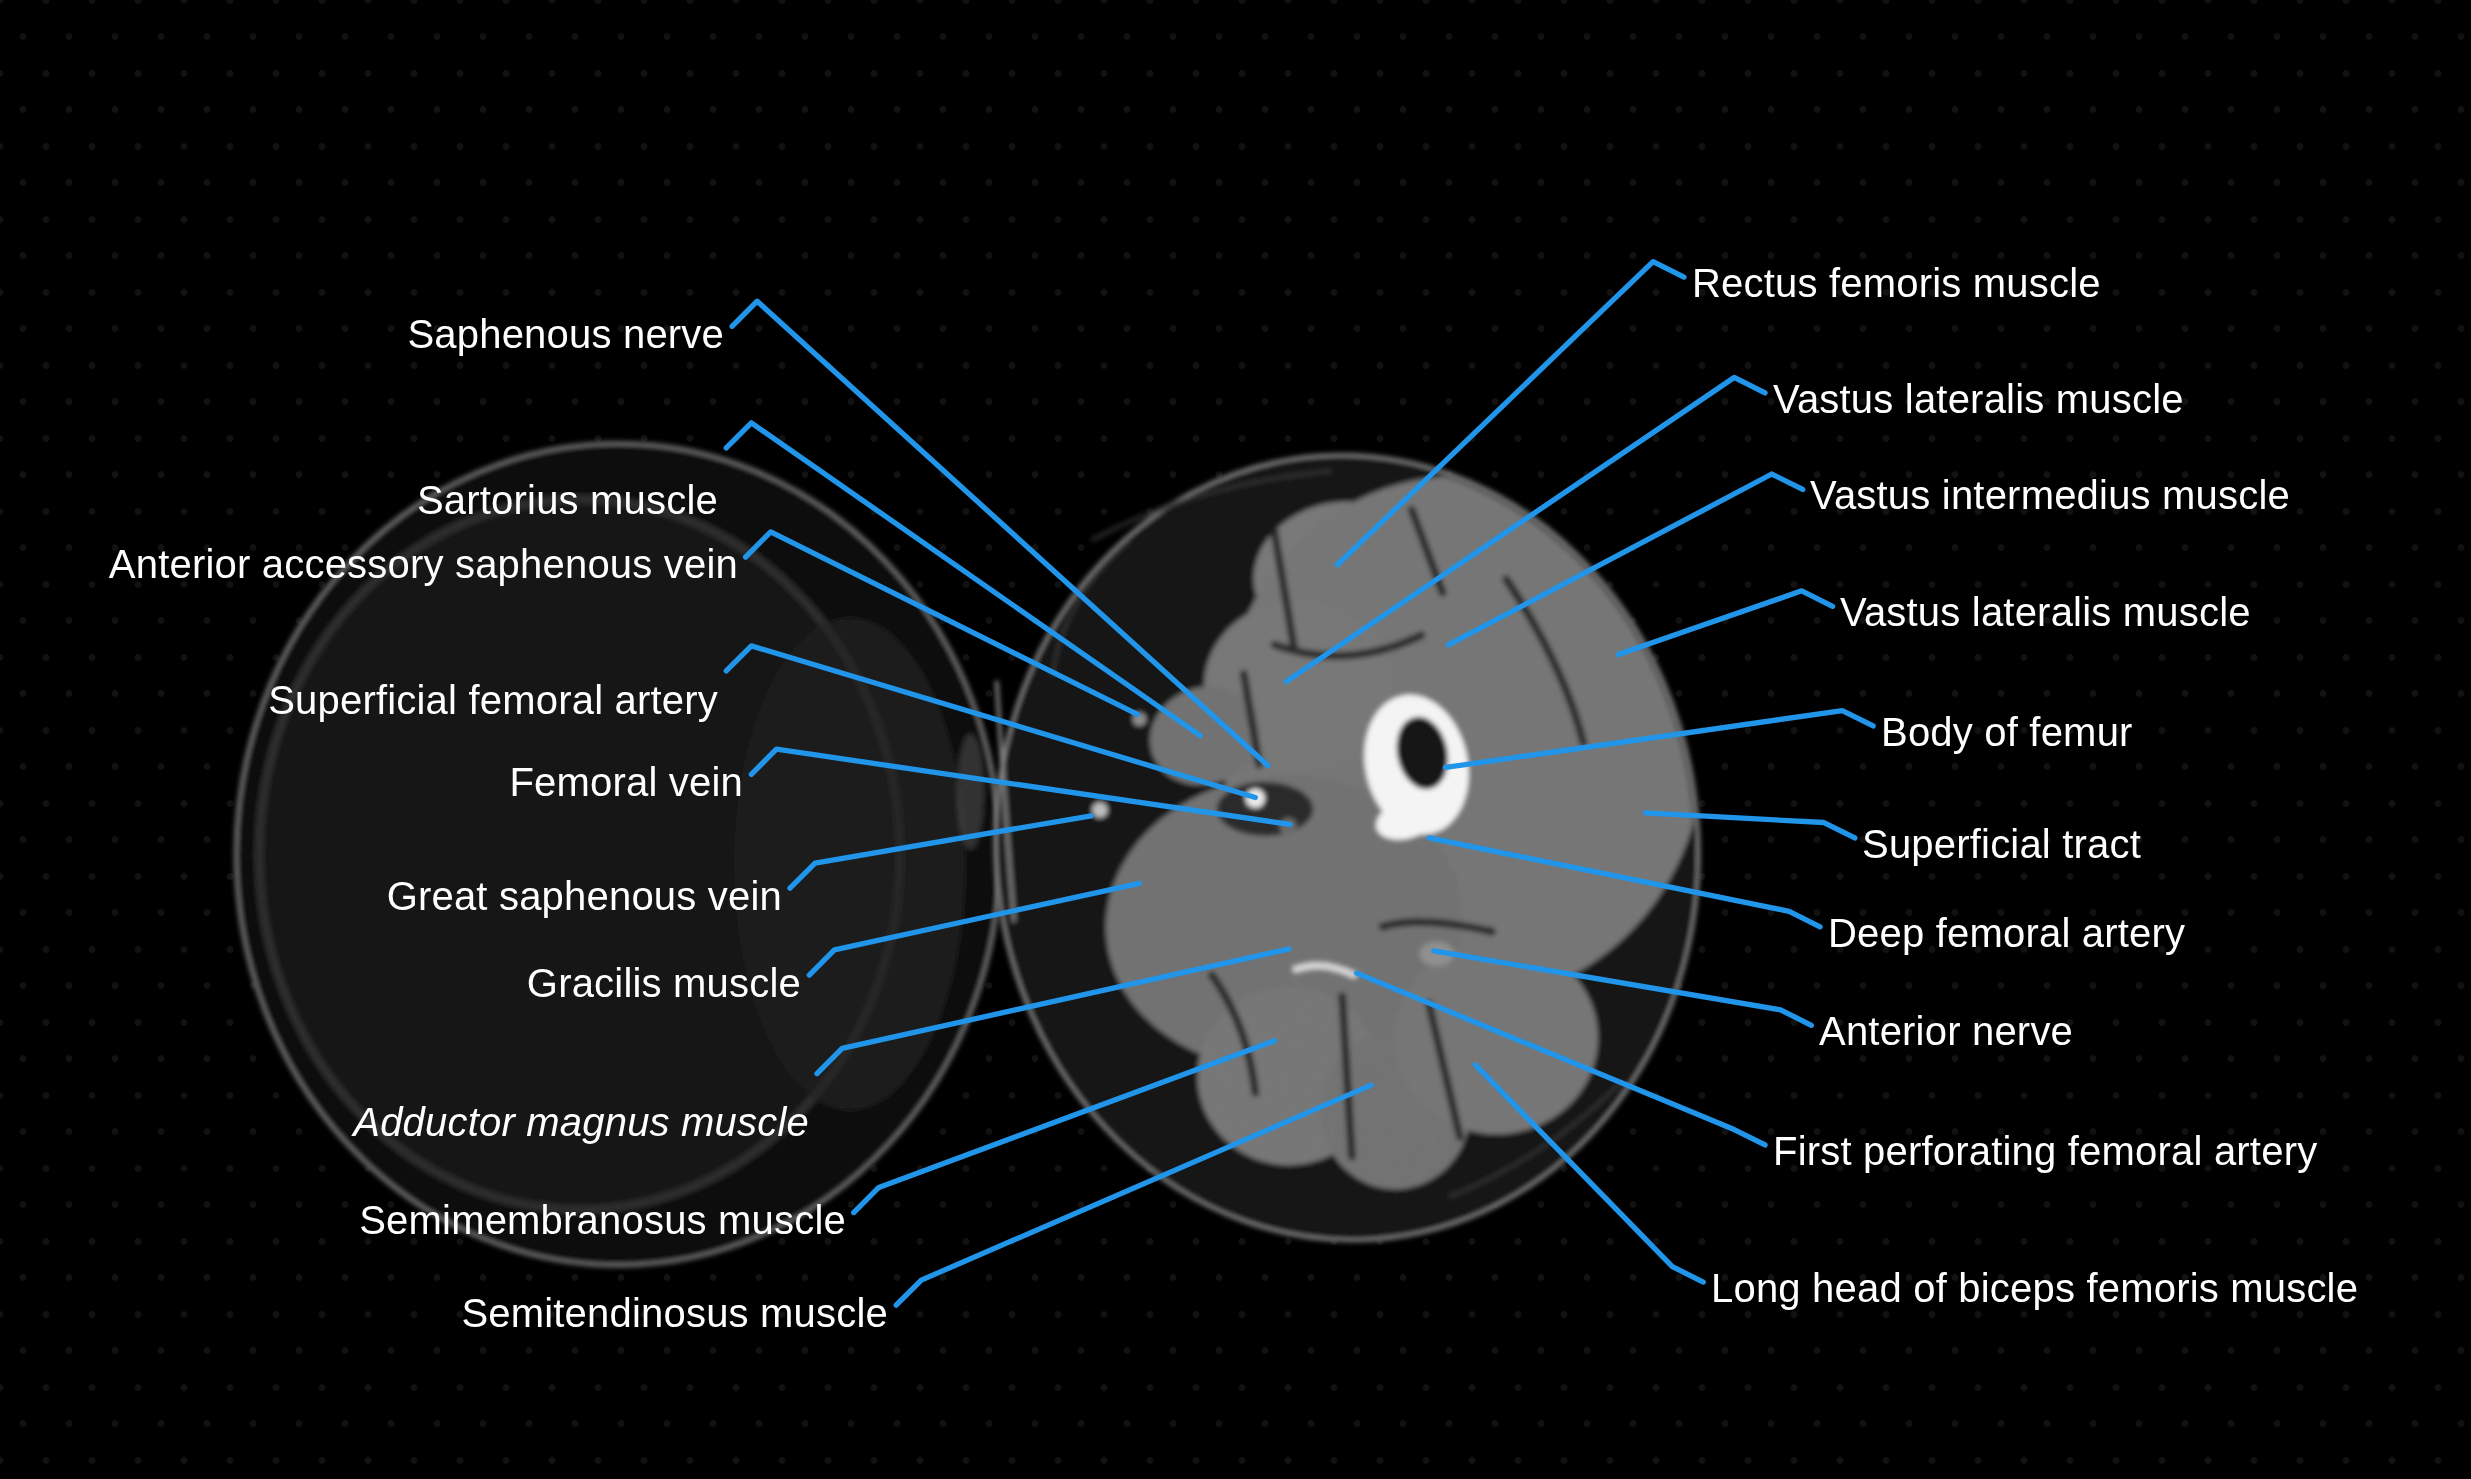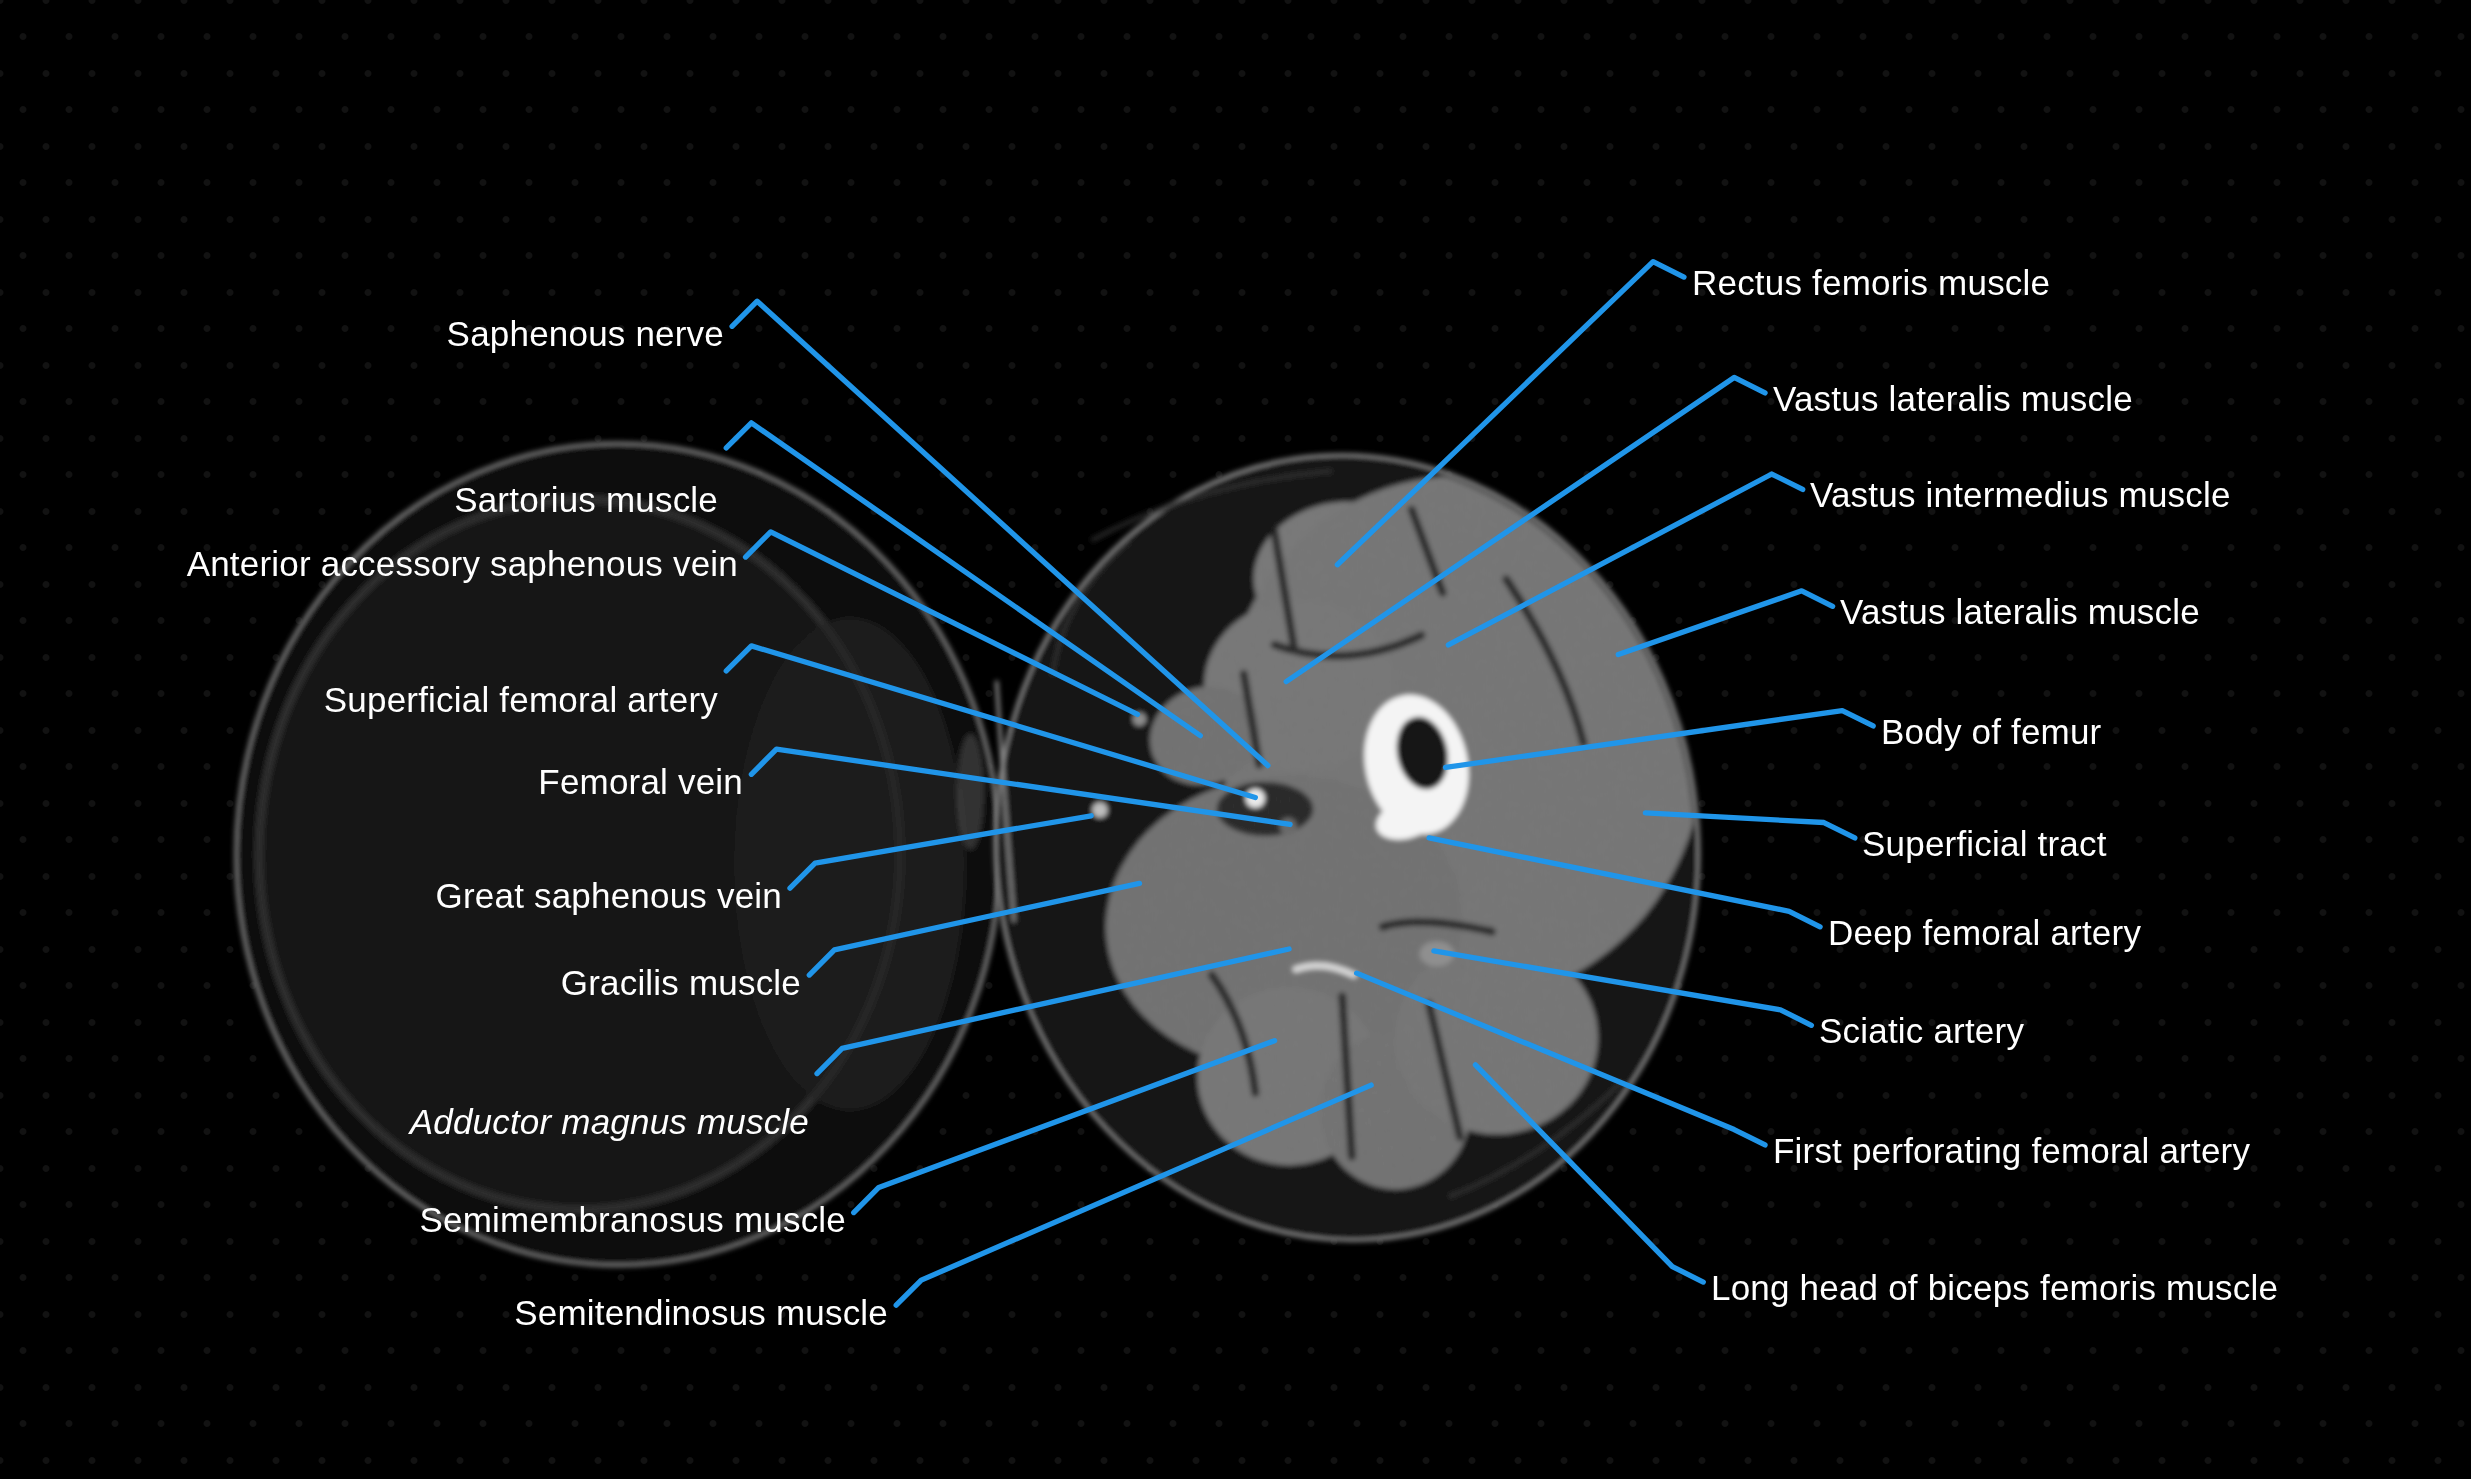--- a/index.html
+++ b/index.html
@@ -10,21 +10,21 @@
       radial-gradient(circle,#121212 2.9px,transparent 3.9px),
       radial-gradient(circle,#121212 2.9px,transparent 3.9px);
     background-size:46px 73px,46px 73px;
     background-position:0 0,23px 37px;
     font-family:"Liberation Sans",sans-serif;
   }
   #ct-svg{position:absolute;left:0;top:0;width:2472px;height:1479px;}
   .label{
     position:absolute;
     color:#fff;
-    font-size:35px;
+    font-size:40px;
     line-height:1.15;
     white-space:nowrap;
     letter-spacing:0.2px;
   }
   .label.left{transform:translate(-100%,-50%);}
   .label.right{transform:translate(0,-50%);}
 </style>
 </head>
 <body>
 
@@ -157,18 +157,18 @@
       <div class="label left" style="left: 809px; top: 1122px; color: rgb(255, 255, 255); font-style: italic;">Adductor magnus muscle</div>
       <div class="label left" style="left: 846px; top: 1220px; color: rgb(255, 255, 255);">Semimembranosus muscle</div>
       <div class="label left" style="left: 888px; top: 1313px; color: rgb(255, 255, 255);">Semitendinosus muscle</div>
       <div class="label right" style="left: 1692px; top: 283px; color: rgb(255, 255, 255);">Rectus femoris muscle</div>
       <div class="label right" style="left: 1773px; top: 399px; color: rgb(255, 255, 255);">Vastus lateralis muscle</div>
       <div class="label right" style="left: 1810px; top: 495px; color: rgb(255, 255, 255);">Vastus intermedius muscle</div>
       <div class="label right" style="left: 1840px; top: 612px; color: rgb(255, 255, 255);">Vastus lateralis muscle</div>
       <div class="label right" style="left: 1881px; top: 732px; color: rgb(255, 255, 255);">Body of femur</div>
       <div class="label right" style="left: 1862px; top: 844px; color: rgb(255, 255, 255);">Superficial tract</div>
       <div class="label right" style="left: 1828px; top: 933px; color: rgb(255, 255, 255);">Deep femoral artery</div>
-      <div class="label right" style="left: 1819px; top: 1031px; color: rgb(255, 255, 255);">Sciatic artery</div>
+      <div class="label right" style="left: 1819px; top: 1031px; color: rgb(255, 255, 255);">Anterior nerve</div>
       <div class="label right" style="left: 1773px; top: 1151px; color: rgb(255, 255, 255);">First perforating femoral artery</div>
       <div class="label right" style="left: 1711px; top: 1288px; color: rgb(255, 255, 255);">Long head of biceps femoris muscle</div>
     </div>
 </div>
 
 
 </body></html>

